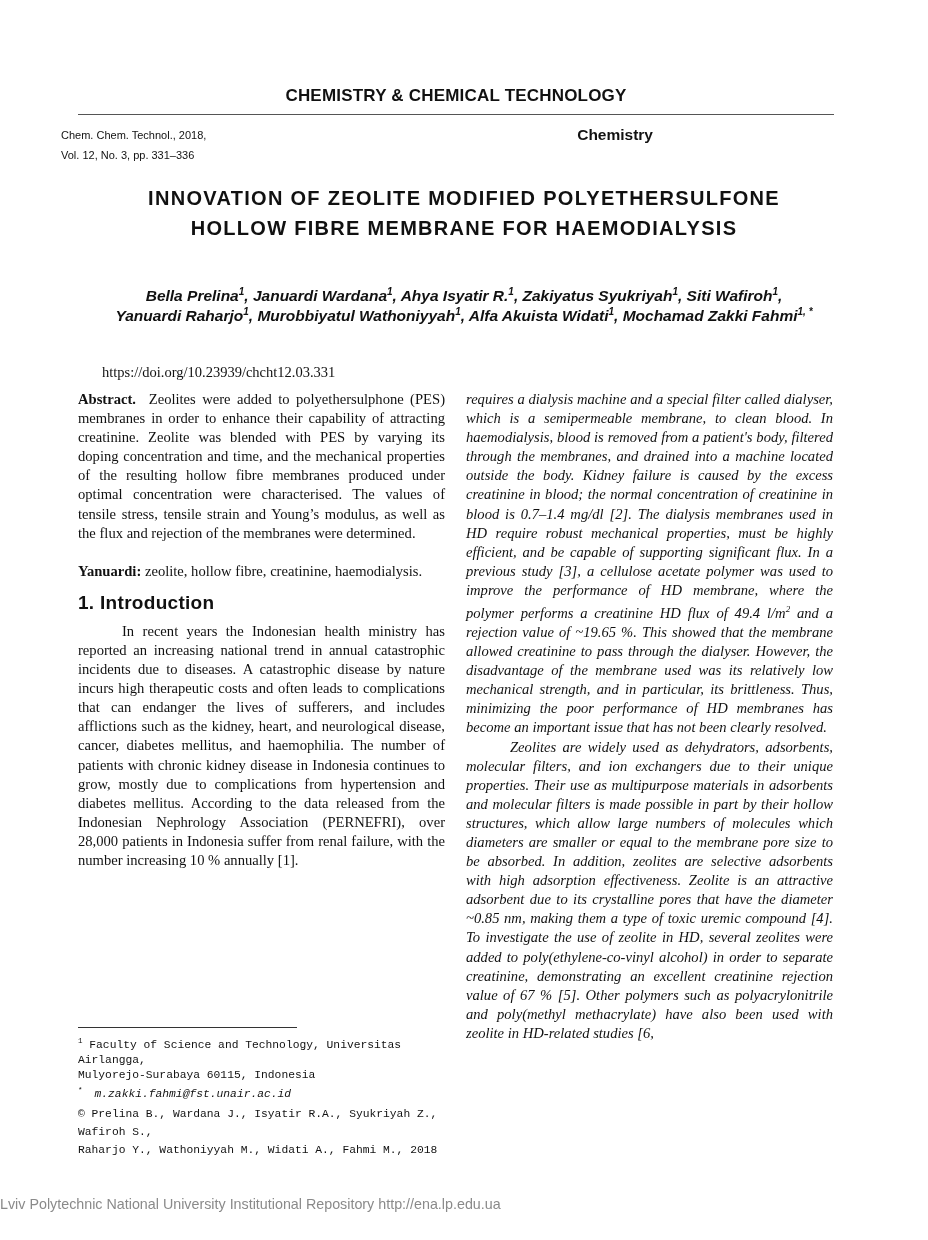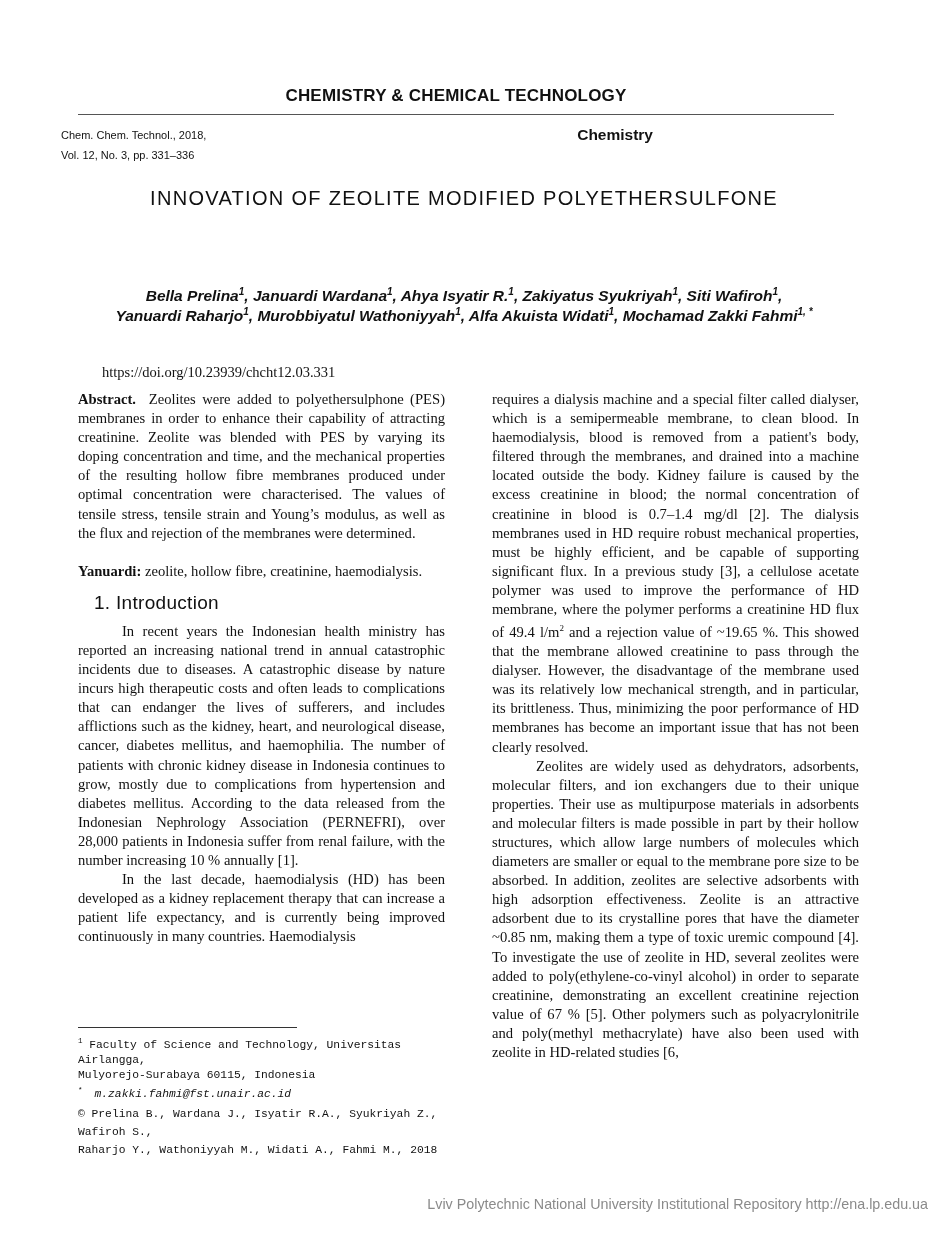--- a/index.html
+++ b/index.html
@@ -20,85 +20,86 @@
     font-family: "Liberation Sans", sans-serif; 
     font-size: 11px; line-height: 20px; color: #111;
   }
   .section-tag {
     position: absolute; right: 96px; top: 126px;
     font-family: "Liberation Sans", sans-serif; font-weight: bold; font-size: 15.5px; color: #111;
   }
   .title {
     position: absolute; left: 78px; top: 184px; width: 772px;
     text-align: center; font-family: "Liberation Sans", sans-serif;
-    font-weight: normal; font-size: 20px; line-height: 29.5px; letter-spacing: 1.3px; color: #111;
+    font-weight: bold; font-size: 20px; line-height: 29.5px; letter-spacing: 1.3px; color: #111;
   }
   .authors {
     position: absolute; left: 78px; top: 286px; width: 772px;
     text-align: center; font-family: "Liberation Sans", sans-serif;
     font-weight: bold; font-style: italic; font-size: 15.5px; line-height: 20px; color: #111;
   }
   .authors sup { font-size: 10px; line-height: 0; }
 
   .doi {
     position: absolute; left: 78px; top: 364px;
     font-family: "Liberation Serif", serif; font-size: 14.5px; color: #111; margin-left: 24px;
   }
 
   .col {
     position: absolute; width: 367px;
     font-family: "Liberation Serif", serif; font-size: 14.6px; line-height: 19.1px;
     text-align: justify; color: #111;
   }
   .col p { margin: 0; }
   .col-left { left: 78px; top: 390px; }
-  .col-right { left: 492px; top: 390px; }
+  .col-right { left: 466px; top: 390px; font-style: italic; }
 
   .indent { text-indent: 44px; }
   .bold { font-weight: bold; }
   .gap { height: 19px; }
 
   .section-heading {
-    font-family: "Liberation Sans", sans-serif; font-weight: normal;
-    font-size: 19px; line-height: 24px; margin: 10px 0 7px 16px; text-align: left; letter-spacing: 0.3px;
+    font-family: "Liberation Sans", sans-serif; font-weight: bold;
+    font-size: 19px; line-height: 24px; margin: 10px 0 7px 0; text-align: left; letter-spacing: 0.3px;
   }
 
   .footnote-rule {
     position: absolute; left: 78px; top: 1027px; width: 219px; height: 0; border-top: 1px solid #333;
   }
   .footnotes {
     position: absolute; left: 78px; top: 1034px; width: 380px;
     font-family: Liberation Mono, monospace; font-size: 11.3px; line-height: 15px; color: #111;
   }
   .footnotes sup { font-size: 7.5px; }
   .footnotes .email { font-style: italic; margin-left: 12px; }
   .footnotes .copy { margin-top: 3px; line-height: 18px; }
 
   .repo-footer {
-    position: absolute; left: 0; top: 1196px; width: 928px; text-align: right;
+    position: absolute; left: 0; top: 1196px; width: 928px; text-align: left;
     font-family: "Liberation Sans", sans-serif; font-size: 14.3px; color: #8a8a8a;
   }
   sup.m2 { font-size: 9px; }
 </style>
 </head>
 <body>
 
 <div class="page">
 
   <div class="journal-header">CHEMISTRY &amp; CHEMICAL TECHNOLOGY</div>
   <div class="header-rule"></div>
 
   <div class="citation">
     <div>Chem. Chem. Technol., 2018,</div>
     <div>Vol. 12, No. 3, pp. 331–336</div>
   </div>
   <div class="section-tag">Chemistry</div>
 
   <div class="title">
     <div>INNOVATION OF ZEOLITE MODIFIED POLYETHERSULFONE</div>
+    <div>HOLLOW FIBRE MEMBRANE FOR HAEMODIALYSIS</div>
   </div>
 
   <div class="authors">
     <div>
       <span><span>Bella Prelina</span><sup>1</sup><span>, </span></span><span><span>Januardi Wardana</span><sup>1</sup><span>, </span></span><span><span>Ahya Isyatir R.</span><sup>1</sup><span>, </span></span><span><span>Zakiyatus Syukriyah</span><sup>1</sup><span>, </span></span><span><span>Siti Wafiroh</span><sup>1</sup><span>,</span></span>
     </div>
     <div>
       <span><span>Yanuardi Raharjo</span><sup>1</sup><span>, </span></span><span><span>Murobbiyatul Wathoniyyah</span><sup>1</sup><span>, </span></span><span><span>Alfa Akuista Widati</span><sup>1</sup><span>, </span></span><span><span>Mochamad Zakki Fahmi</span><sup>1, *</sup></span>
     </div>
   </div>
@@ -110,21 +111,20 @@
       <span class="bold">Abstract.</span>&nbsp;
       <span>Zeolites were added to polyethersulphone (PES) membranes in order to enhance their capability of attracting creatinine. Zeolite was blended with PES by varying its doping concentration and time, and the mechanical properties of the resulting hollow fibre membranes produced under optimal concentration were characterised. The values of tensile stress, tensile strain and Young’s modulus, as well as the flux and rejection of the membranes were determined.</span>
     </p>
     <div class="gap"></div>
     <p>
       <span class="bold">Yanuardi:</span>
       <span>zeolite, hollow fibre, creatinine, haemodialysis.</span>
     </p>
     <div class="section-heading">1. Introduction</div>
     <p class="indent">In recent years the Indonesian health ministry has reported an increasing national trend in annual catastrophic incidents due to diseases. A catastrophic disease by nature incurs high therapeutic costs and often leads to complications that can endanger the lives of sufferers, and includes afflictions such as the kidney, heart, and neurological disease, cancer, diabetes mellitus, and haemophilia. The number of patients with chronic kidney disease in Indonesia continues to grow, mostly due to complications from hypertension and diabetes mellitus. According to the data released from the Indonesian Nephrology Association (PERNEFRI), over 28,000 patients in Indonesia suffer from renal failure, with the number increasing 10 % annually [1].</p>
-    <p class="indent">In the last decade, haemodialysis (HD) has been developed as a kidney replacement therapy that can increase a patient life expectancy, and is currently being improved continuously in many countries. Haemodialysis</p>
   </div>
 
   <div class="footnote-rule"></div>
   <div class="footnotes">
     <div><sup>1</sup><span> Faculty of Science and Technology, Universitas Airlangga,</span></div>
     <div>Mulyorejo-Surabaya 60115, Indonesia</div>
     <div><sup>*</sup><span class="email">m.zakki.fahmi@fst.unair.ac.id</span></div>
     <div class="copy">
       <div>© Prelina B., Wardana J., Isyatir R.A., Syukriyah Z., Wafiroh S.,</div>
       <div>Raharjo Y., Wathoniyyah M., Widati A., Fahmi M., 2018</div>

